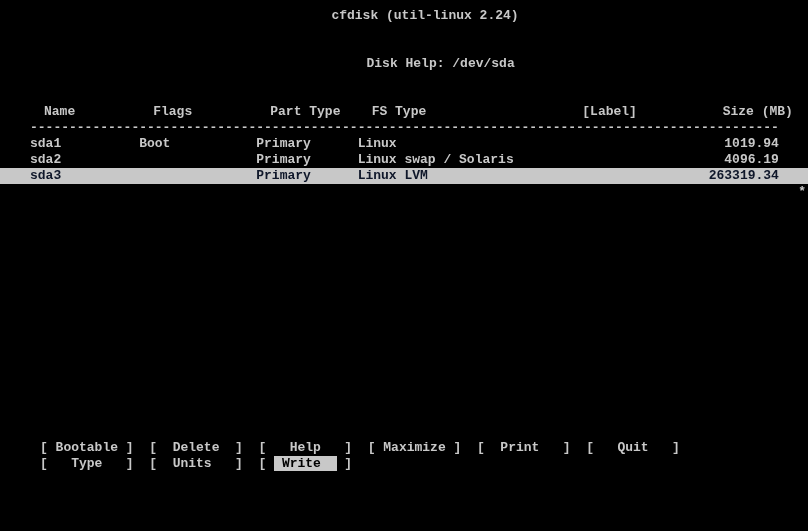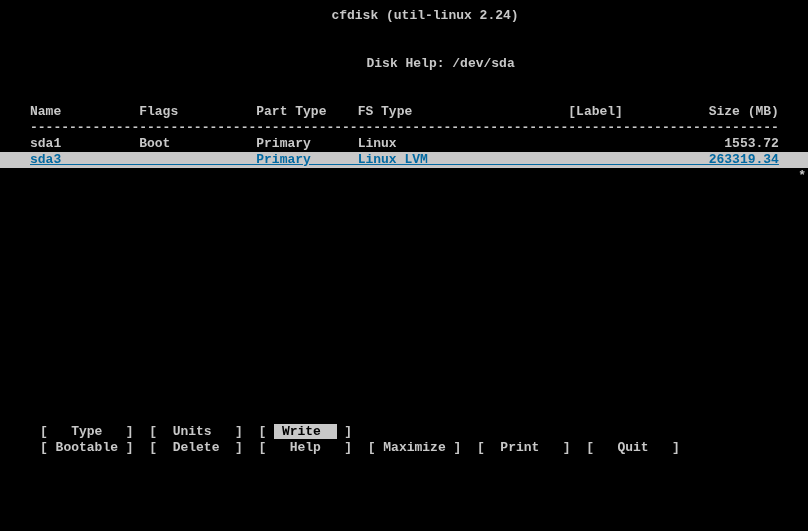--- a/index.html
+++ b/index.html
@@ -14,35 +14,34 @@
     overflow: hidden;
     line-height: 16px;
   }
   .screen {
     padding-top: 8px;
   }
   .center { text-align: center; margin-left: 42px; }
   .header-line { white-space: pre; }
   .cols {
     white-space: pre;
-    padding-left: 30px;
+    padding-left: 44px;
   }
   .divider {
     white-space: pre;
     padding-left: 30px;
     letter-spacing: 0;
   }
   .row {
     white-space: pre;
     padding-left: 30px;
   }
   .row.selected {
     background: #c8c8c8;
-    color: #0369a1;
-    text-decoration: underline;
+    color: #0f172a;
   }
   .star {
     position: absolute;
     right: 2px;
   }
   .row-wrap { position: relative; }
   .gap { height: 256px; }
   .menu {
     white-space: pre;
     padding-left: 40px;
@@ -68,30 +67,33 @@
     <span>Disk Help:</span> <span>/dev/sda</span>
   </div>
 
   <div style="height:16px"></div>
 
   <div class="cols" id="colhdr">Name          Flags          Part Type    FS Type                    [Label]           Size (MB)</div>
   <div class="divider" id="divider">------------------------------------------------------------------------------------------------</div>
 
   <div id="rows">
       <div class="row-wrap">
-        <div class="row">sda1          Boot           Primary      Linux                                          1553.72</div>
+        <div class="row">sda1          Boot           Primary      Linux                                          1019.94</div>
+      </div>
+      <div class="row-wrap">
+        <div class="row">sda2                         Primary      Linux swap / Solaris                           4096.19</div>
       </div>
       <div class="row-wrap">
         <div class="row selected">sda3                         Primary      Linux LVM                                    263319.34</div>
         <span class="star">*</span>
       </div>
     </div>
 
   <div class="gap"></div>
 
+  <div id="menu1" class="menu">[ <span>Bootable</span> ]  [ <span> Delete </span> ]  [ <span>  Help  </span> ]  [ <span>Maximize</span> ]  [ <span> Print  </span> ]  [ <span>  Quit  </span> ]  </div>
   <div id="menu2" class="menu">[ <span>  Type  </span> ]  [ <span> Units  </span> ]  [ <span class="menu-sel"> Write  </span> ]  </div>
-  <div id="menu1" class="menu">[ <span>Bootable</span> ]  [ <span> Delete </span> ]  [ <span>  Help  </span> ]  [ <span>Maximize</span> ]  [ <span> Print  </span> ]  [ <span>  Quit  </span> ]  </div>
 
   <div class="statusline">
     
   </div>
 
 </div>
 
 </body></html>

